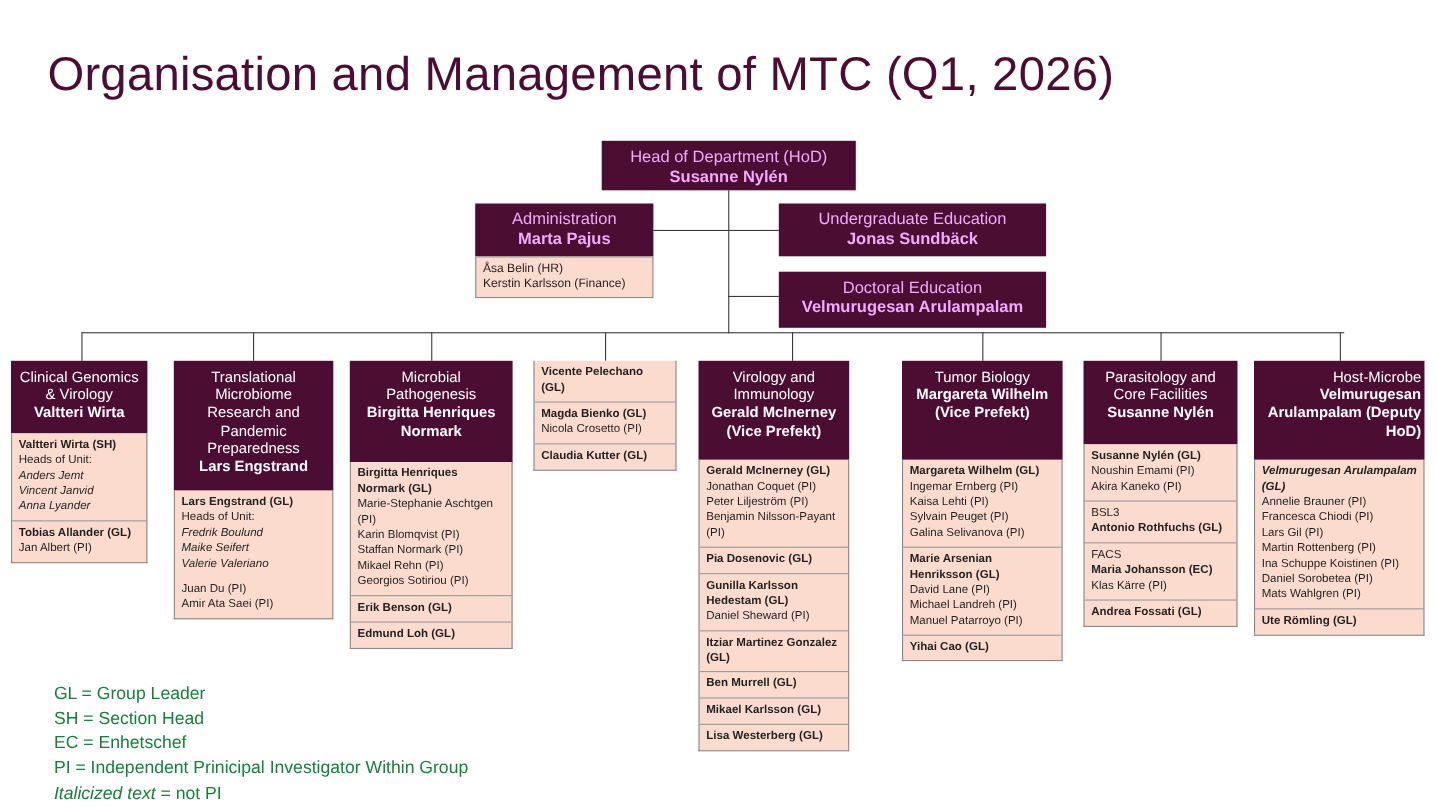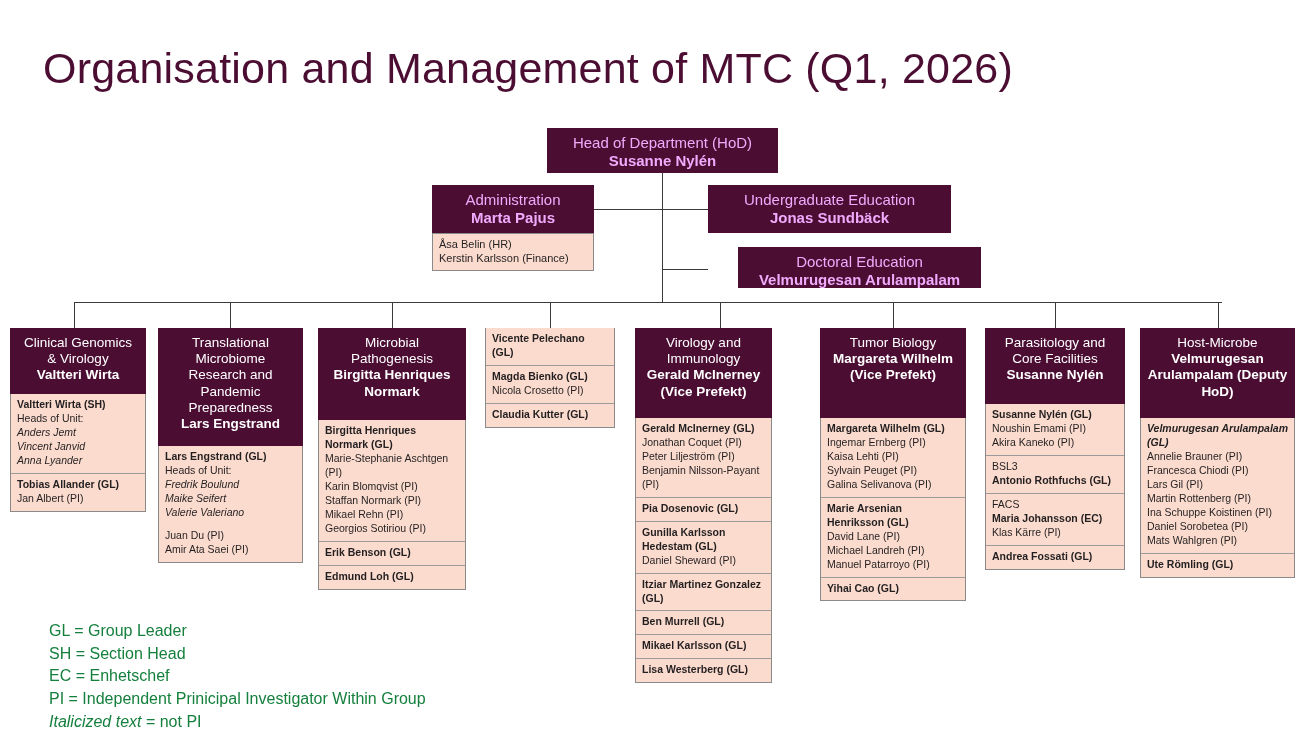--- a/index.html
+++ b/index.html
@@ -115,21 +115,21 @@
   <div class="pink" id="box-admin-staff" style="left:432px; top:233px; width:162px; height:38px;">
     <div>Åsa Belin (HR)</div>
     <div>Kerstin Karlsson (Finance)</div>
   </div>
 
   <div class="dark" id="box-undergrad" style="left:708px; top:185px; width:243px; height:48px;">
     <span class="n">Undergraduate Education</span>
     <span class="b">Jonas Sundbäck</span>
   </div>
 
-  <div class="dark" id="box-doctoral" style="left:708px; top:247px; width:243px; height:41px;margin-left:30px;">
+  <div class="dark" id="box-doctoral" style="left:708px; top:247px; width:243px; height:51px;">
     <span class="n">Doctoral  Education</span>
     <span class="b">Velmurugesan Arulampalam</span>
   </div>
 
   <div class="line vline" style="left:662px; top:173px; height:130px;"></div>
   <div class="line hline" style="left:594px; top:209px; width:68px;"></div>
   <div class="line hline" style="left:662px; top:209px; width:46px;"></div>
   <div class="line hline" style="left:662px; top:269px; width:46px;"></div>
 
   <div class="line hline" style="left:74px; top:302px; width:1148px;"></div>
@@ -137,21 +137,21 @@
   <div class="line vline" style="left:74px; top:302px; height:26px;"></div>
   <div class="line vline" style="left:230px; top:302px; height:26px;"></div>
   <div class="line vline" style="left:392px; top:302px; height:26px;"></div>
   <div class="line vline" style="left:550px; top:302px; height:26px;"></div>
   <div class="line vline" style="left:720px; top:302px; height:26px;"></div>
   <div class="line vline" style="left:893px; top:302px; height:26px;"></div>
   <div class="line vline" style="left:1055px; top:302px; height:26px;"></div>
   <div class="line vline" style="left:1218px; top:302px; height:26px;"></div>
 
   <div id="cols">
-      <div class="col" style="left: 10px; top: 328px; width: 136px;">
+      <div class="col" style="left: 10px; top: 328px; width: 124px;">
         <div class="hdr" style="min-height: 66px;">
           <span class="n">Clinical Genomics</span>
           <span class="n">&amp; Virology</span>
           <span class="b">Valtteri Wirta</span>
         </div>
         <div class="body">
           <div class="grp">
             <div class="lead">Valtteri Wirta (SH)</div>
             <div>Heads of Unit:</div>
             <div class="ital">Anders Jemt</div>
@@ -301,21 +301,21 @@
             <div>FACS</div>
             <div class="lead">Maria Johansson (EC)</div>
             <div>Klas Kärre (PI)</div>
           </div>
           <div class="grp">
             <div class="lead">Andrea Fossati (GL)</div>
           </div>
         </div>
       </div>
       <div class="col" style="left: 1140px; top: 328px; width: 155px;">
-        <div class="hdr" style="min-height: 90px;">
+        <div class="hdr" style="min-height: 90px; text-align: right;">
           <span class="n">Host-Microbe</span>
           <span class="b">Velmurugesan Arulampalam (Deputy HoD)</span>
         </div>
         <div class="body">
           <div class="grp">
             <div class="leadital">Velmurugesan Arulampalam (GL)</div>
             <div>Annelie Brauner (PI)</div>
             <div>Francesca Chiodi (PI)</div>
             <div>Lars Gil (PI)</div>
             <div>Martin Rottenberg (PI)</div>

